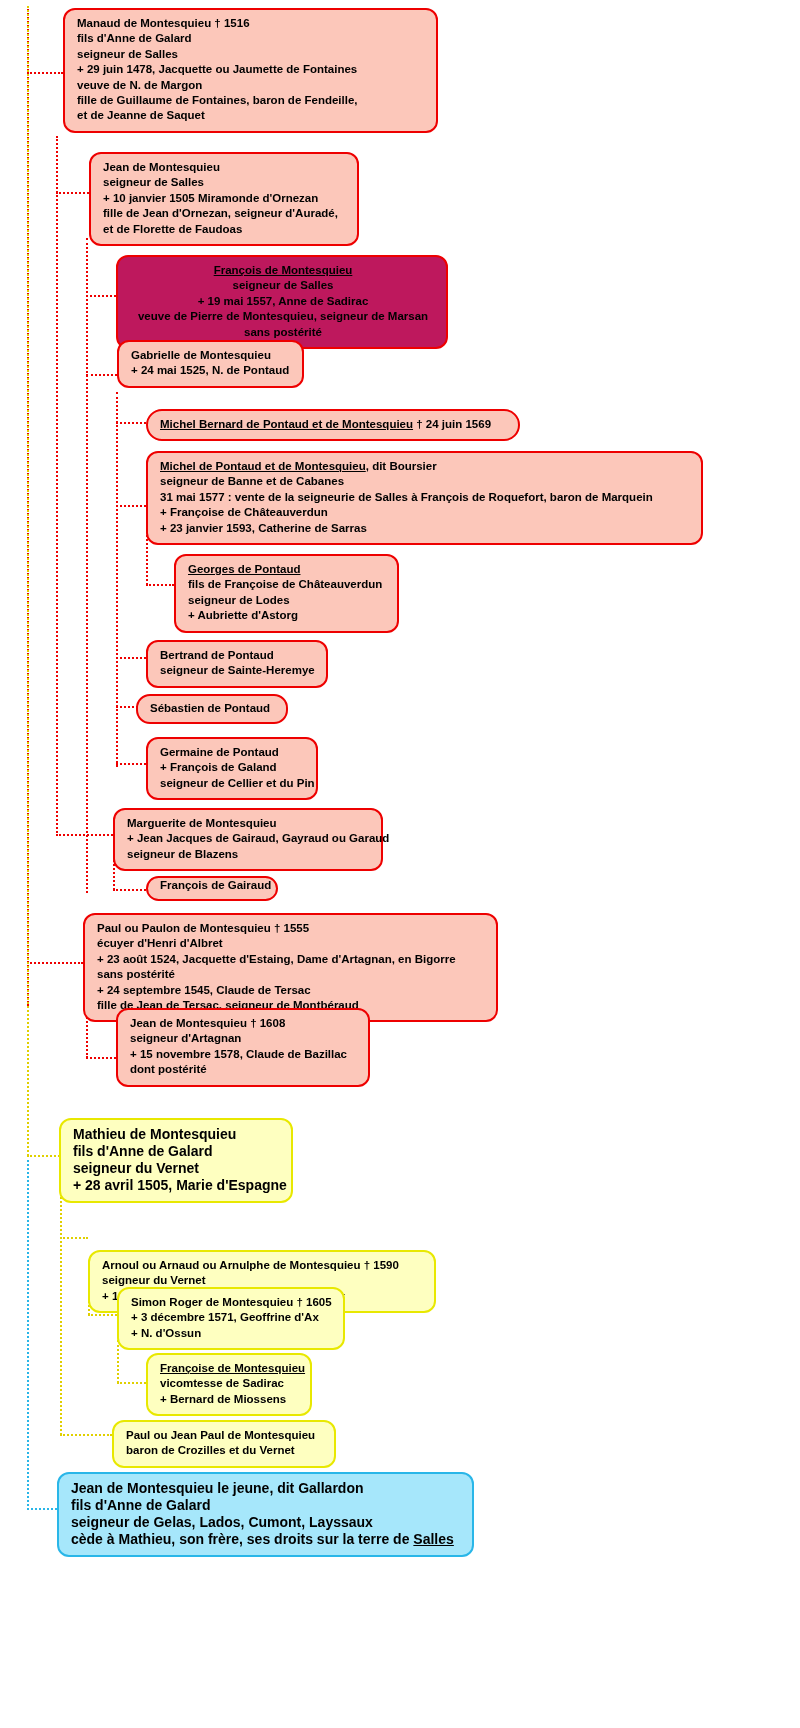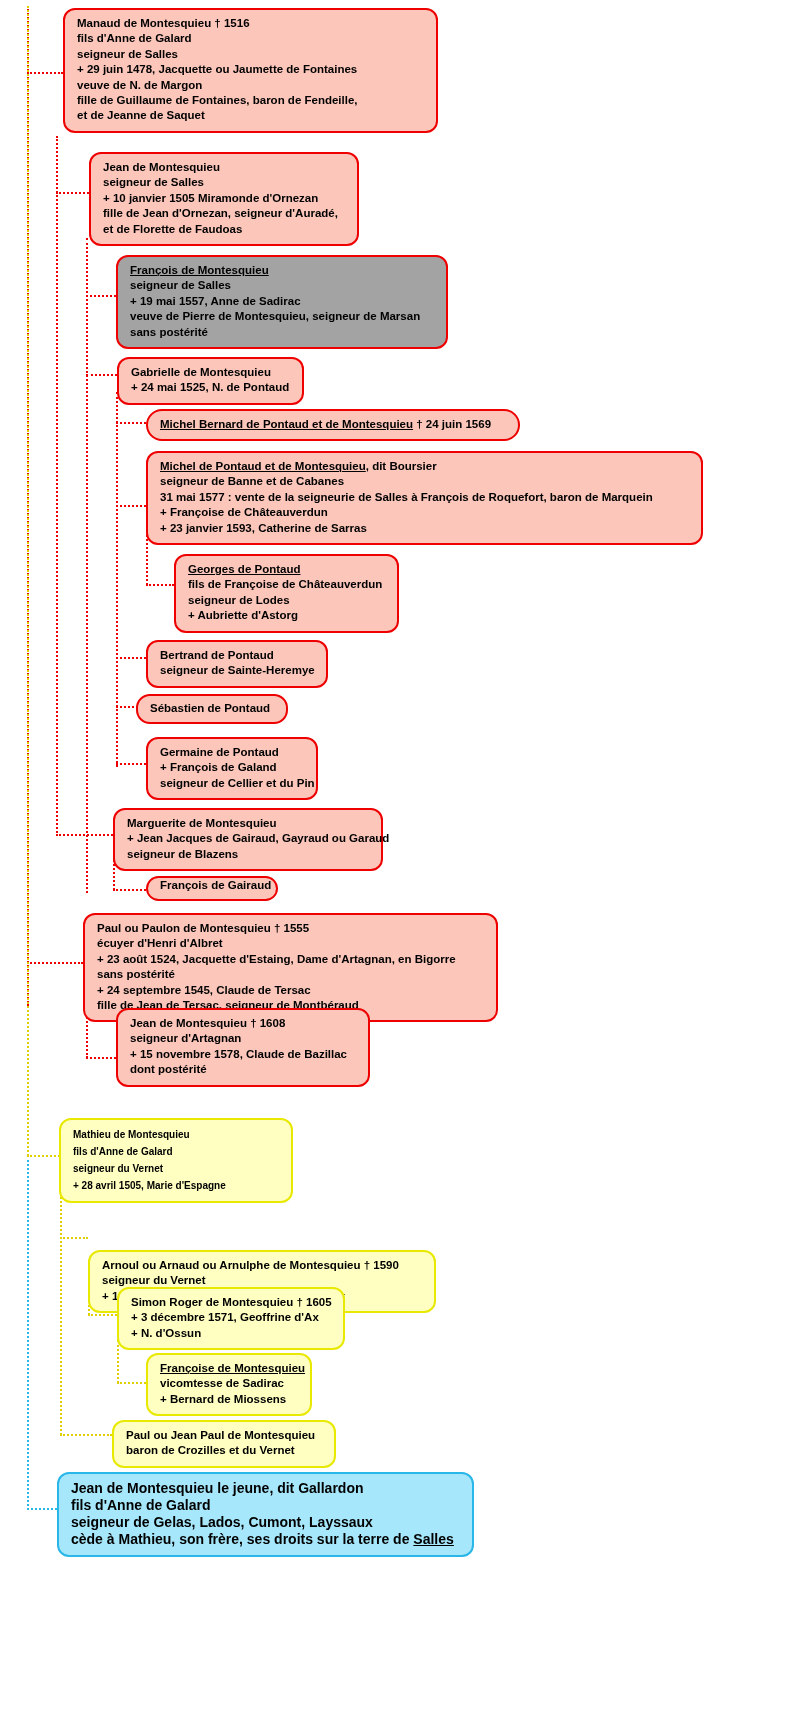--- a/index.html
+++ b/index.html
@@ -26,21 +26,21 @@
     border-radius: 12px;
     padding: 6px 10px 7px 12px;
     font-size: 11.5px;
     font-weight: bold;
     line-height: 15.4px;
     color: #000000;
     white-space: nowrap;
     letter-spacing: 0px;
   }
   .node.pink  { background: #fcc7ba; border-color: #ee0000; }
-  .node.cyan  { background: #a3a3a3; border-color: #ee0000; }
+  .node.cyan  { background: #be185d; border-color: #ee0000; text-align: center; }
   .node.yellow{ background: #feffc0; border-color: #e8e800; }
   .node.blue  { background: #a6e7fb; border-color: #29b6e8; }
 
   .node .line { display: block; }
   .node .u { text-decoration: underline; }
 
   
   .conn {
     position: absolute;
   }
@@ -119,21 +119,21 @@
   </div>
 
   <div class="node cyan" style="left:116px; top:255px; width:332px;">
     <span class="line u">François de Montesquieu</span>
     <span class="line">seigneur de Salles</span>
     <span class="line">+ 19 mai 1557, Anne de Sadirac</span>
     <span class="line">veuve de Pierre de Montesquieu, seigneur de Marsan</span>
     <span class="line">sans postérité</span>
   </div>
 
-  <div class="node pink" style="left:117px; top:357px; width:187px;">
+  <div class="node pink" style="left:117px; top:340px; width:187px;">
     <span class="line">Gabrielle de Montesquieu</span>
     <span class="line">+ 24 mai 1525, N. de Pontaud</span>
   </div>
 
   <div class="node pink" style="left:146px; top:409px; width:374px; border-radius:16px;">
     <span class="line"><span class="u">Michel Bernard de Pontaud et de Montesquieu</span><span> † 24 juin 1569</span></span>
   </div>
 
   <div class="node pink" style="left:146px; top:451px; width:557px;">
     <span class="line"><span class="u">Michel de Pontaud et de Montesquieu</span><span>, dit Boursier</span></span>
@@ -184,21 +184,21 @@
     <span class="line">fille de Jean de Tersac, seigneur de Montbéraud</span>
   </div>
 
   <div class="node pink" style="left:116px; top:1008px; width:254px;">
     <span class="line">Jean de Montesquieu † 1608</span>
     <span class="line">seigneur d'Artagnan</span>
     <span class="line">+ 15 novembre 1578, Claude de Bazillac</span>
     <span class="line">dont postérité</span>
   </div>
 
-  <div class="node yellow" style="left:59px; top:1118px; width:234px; font-size:10px; line-height:17px;">
+  <div class="node yellow" style="left:59px; top:1118px; width:234px; font-size:14px; line-height:17px;">
     <span class="line">Mathieu de Montesquieu</span>
     <span class="line">fils d'Anne de Galard</span>
     <span class="line">seigneur du Vernet</span>
     <span class="line">+ 28 avril 1505, Marie d'Espagne</span>
   </div>
 
   <div class="node yellow" style="left:88px; top:1210px; width:348px;margin-top:40px;">
     <span class="line">Arnoul ou Arnaud ou Arnulphe de Montesquieu † 1590</span>
     <span class="line">seigneur du Vernet</span>
     <span class="line">+ 16 septembre 1548 Gabrielle de Saint-Félix</span>

